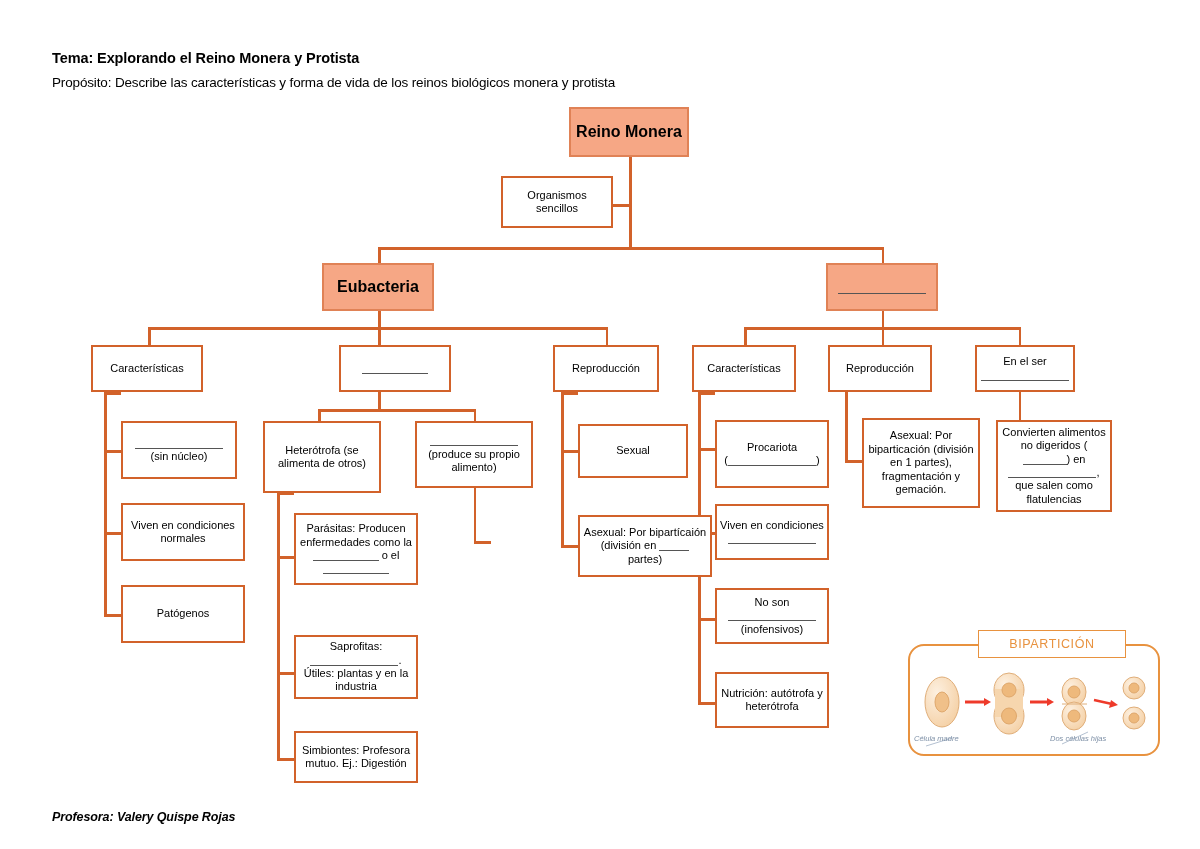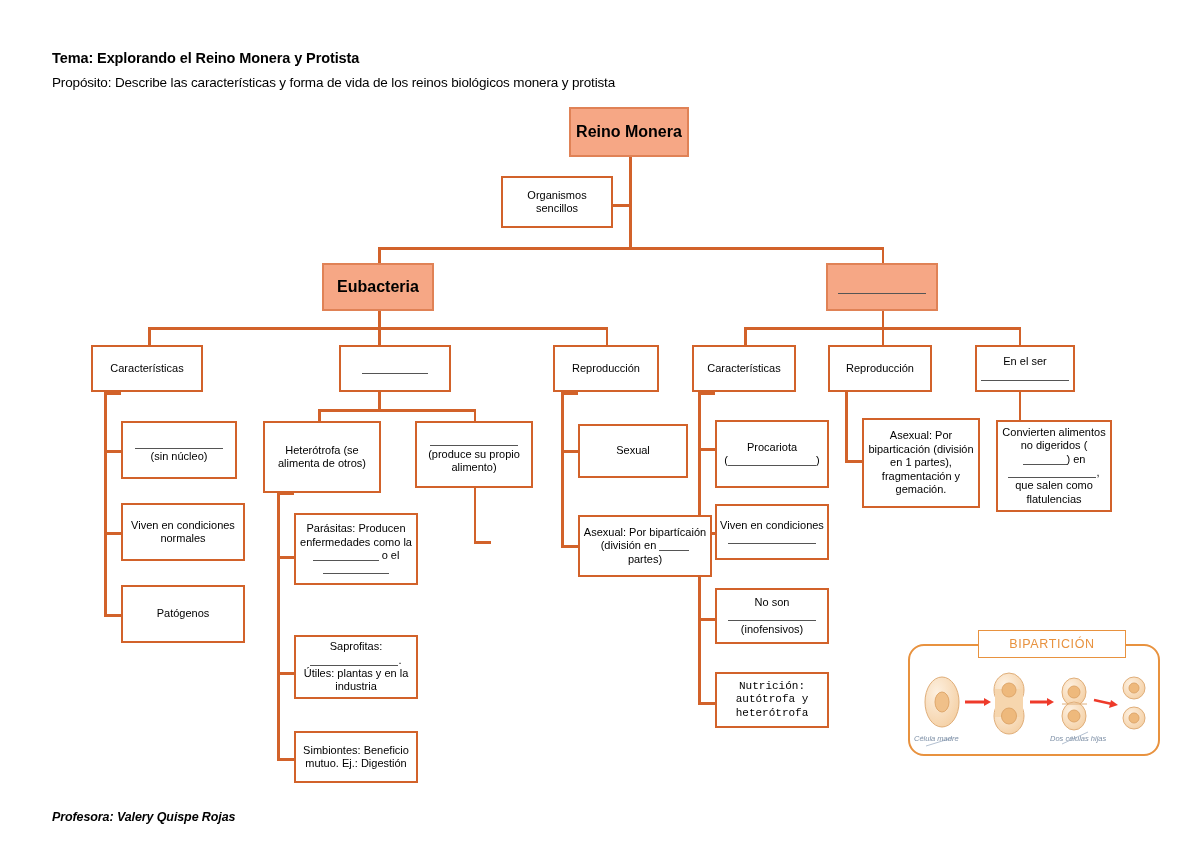--- a/index.html
+++ b/index.html
@@ -181,21 +181,21 @@
     </span>
   </div>
 
   <div class="bx" style="left:294px;top:635px;width:124px;height:64px;">
     <span class="t">
       Saprofitas: <span class="blank b-lg"></span>. Útiles: plantas y en la industria
     </span>
   </div>
 
   <div class="bx" style="left:294px;top:731px;width:124px;height:52px;">
-    <span class="t">Simbiontes: Beneficio mutuo. Ej.: Digestión</span>
+    <span class="t">Simbiontes: Profesora mutuo. Ej.: Digestión</span>
   </div>
 
   <div class="bx" style="left:578px;top:424px;width:110px;height:54px;">
     <span class="t">Sexual</span>
   </div>
 
   <div class="bx" style="left:578px;top:515px;width:134px;height:62px;">
     <span class="t">
       Asexual: Por bipartícaión (división en <span class="blank b-xs"></span> partes)
     </span>
@@ -216,21 +216,21 @@
   </div>
 
   <div class="bx" style="left:715px;top:588px;width:114px;height:56px;">
     <span class="t">
       No son<br>
       <span class="blank b-lg"></span><br>
       (inofensivos)
     </span>
   </div>
 
-  <div class="bx" style="left:715px;top:672px;width:114px;height:56px;font-family:Liberation Mono, monospace;">
+  <div class="bx" style="left:715px;top:672px;width:114px;height:56px;">
     <span class="t">Nutrición: autótrofa y heterótrofa</span>
   </div>
 
   <div class="bx" style="left:862px;top:418px;width:118px;height:90px;">
     <span class="t">Asexual: Por biparticación (división en 1 partes), fragmentación y gemación.</span>
   </div>
 
   <div class="bx" style="left:996px;top:420px;width:116px;height:92px;">
     <span class="t">
       Convierten alimentos no digeridos (<span class="blank b-sm"></span>) en <span class="blank b-lg"></span>, que salen como flatulencias

